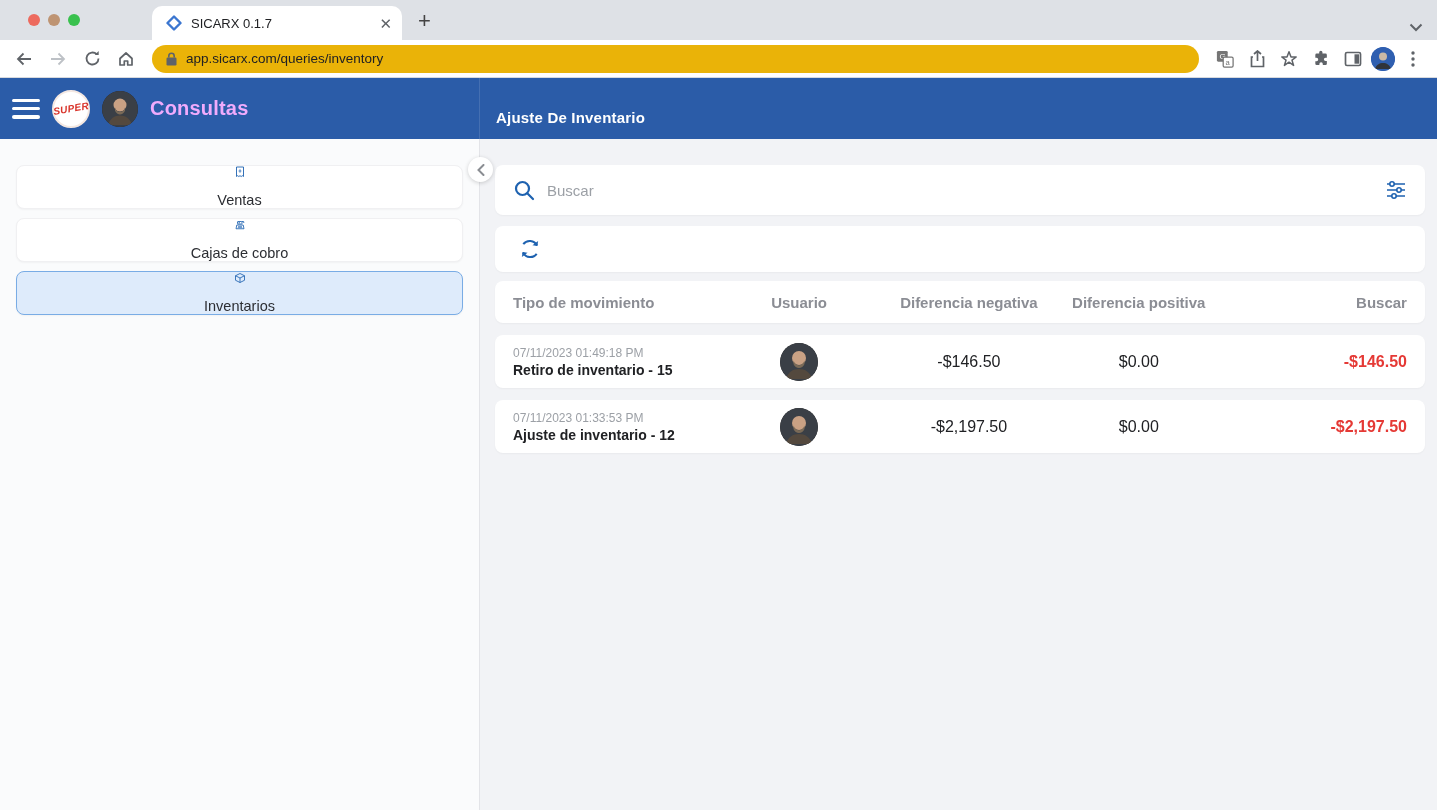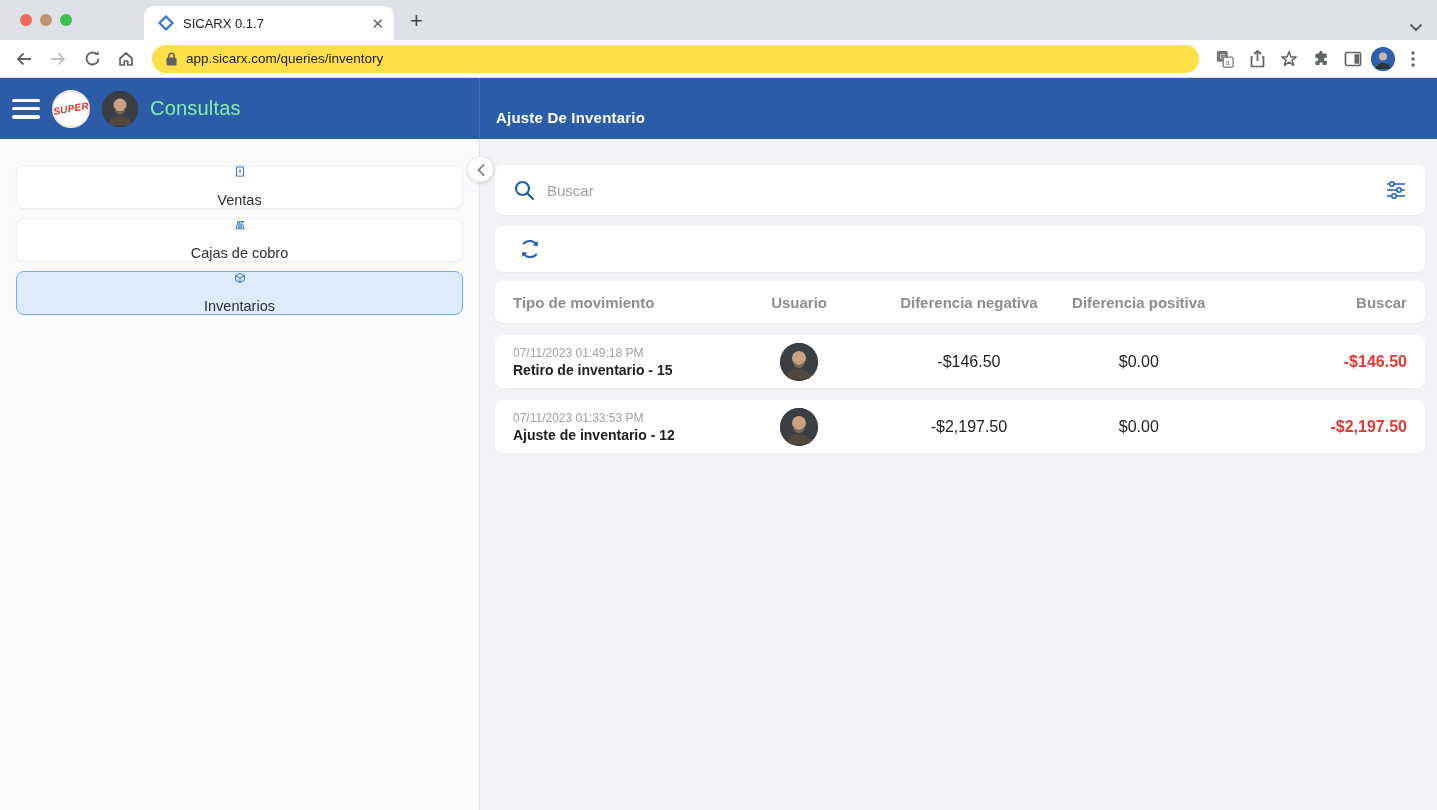--- a/index.html
+++ b/index.html
@@ -1,48 +1,48 @@
 <!DOCTYPE html>
 <html><head>
 <meta charset="utf-8">
 <style>
   * { margin:0; padding:0; box-sizing:border-box; }
   html,body { width:1437px; height:810px; overflow:hidden; font-family:"Liberation Sans", sans-serif; background:#F2F3F6; }
 
   
-  .tabstrip { height:40px; background:#DEE1E6; display:flex; align-items:flex-end; position:relative; }
+  .tabstrip { height:40px; background:#DEE1E6; display:flex; align-items:flex-end; position:relative;padding-left:8px; }
   .traffic { display:flex; gap:8px; align-items:center; padding:0 14px 0 20px; height:100%; }
   .light { width:12px; height:12px; border-radius:50%; }
   .light.red { background:#ED6A5E; }
   .light.yellow { background:#BE9473; }
   .light.green { background:#39C14E; }
   .tab { width:250px; height:34px; background:#fff; border-radius:10px 10px 0 0; display:flex; align-items:center; padding:0 10px 0 14px; margin-left:58px; gap:9px; }
   .tab-title { font-size:13px; color:#202124; flex:1; white-space:nowrap; }
   .tab-close { color:#5F6368; font-size:15px; line-height:1; cursor:default; }
   .newtab { font-size:22px; color:#444; margin:0 0 6px 16px; }
   .tabstrip-chevron { position:absolute; right:14px; bottom:8px; color:#5F6368; }
   .diamond-favicon { width:16px; height:16px; flex:0 0 auto; }
 
   .toolbar { height:38px; background:#fff; display:flex; align-items:center; padding:0 10px; gap:6px; border-bottom:1px solid #D8DADE; }
   .nav-ic { width:28px; height:28px; display:flex; align-items:center; justify-content:center; border-radius:50%; color:#5F6368; }
   .nav-ic.disabled { color:#BDC1C6; }
-  .urlbar { flex:1; height:28px; background:#fde047; border-radius:14px; display:flex; align-items:center; padding:0 14px; gap:9px; margin:0 6px; }
+  .urlbar { flex:1; height:28px; background:#eab308; border-radius:14px; display:flex; align-items:center; padding:0 14px; gap:9px; margin:0 6px; }
   .url-text { font-size:13.5px; color:#202124; }
   .right-ics { display:flex; align-items:center; gap:4px; }
   .chrome-avatar { width:24px; height:24px; border-radius:50%; background:#2F5FB0; overflow:hidden; display:flex; align-items:center; justify-content:center; }
 
   
   .app-header { height:61px; background:#2B5CA8; display:flex; }
   .app-header-left { width:480px; display:flex; align-items:center; padding:0 12px; gap:12px; border-right:1px solid rgba(255,255,255,0.12); }
   .hamburger { width:28px; height:20px; display:flex; flex-direction:column; justify-content:space-between; cursor:pointer; }
   .hamburger span { height:3.5px; background:#fff; border-radius:2px; }
   .brand-logo { width:38px; height:38px; border-radius:50%; background:#fff; display:flex; align-items:center; justify-content:center; border:2px solid #F4E8E2; }
   .brand-logo b { color:#D9342B; font-size:10px; font-style:italic; transform:rotate(-10deg); letter-spacing:.3px; }
   .header-avatar { width:36px; height:36px; border-radius:50%; overflow:hidden; background:#2b2b2b; flex:0 0 auto; }
-  .app-title { color:#86efac; font-size:20px; font-weight:normal; letter-spacing:.2px; }
+  .app-title { color:#f0abfc; font-size:20px; font-weight:bold; letter-spacing:.2px; }
   .app-header-right { flex:1; display:flex; align-items:center; padding:0 16px; }
   .app-subtitle { color:#fff; font-size:15px; font-weight:bold; letter-spacing:.2px;margin-top:17px; }
 
   
   .app-body { display:flex; height:671px; position:relative; }
   .sidebar { width:480px; background:#FAFBFC; border-right:1px solid #E3E4E8; padding:26px 16px; display:flex; flex-direction:column; gap:9px; }
   .side-card { background:#fff; border:1px solid #F0F0F2; border-radius:8px; height:44px; display:flex; align-items:center; gap:14px; padding:0 16px; box-shadow:0 1px 2px rgba(0,0,0,0.04); cursor:pointer;flex-direction:column; }
   .side-card.selected { background:#DEEBFB; border:1px solid #79ACE5; }
   .side-card .lbl { font-size:14.5px; color:#2C2E33; }
   .collapse-btn { position:absolute; left:468px; top:18px; width:25px; height:25px; background:#fff; border-radius:50%; box-shadow:0 1px 4px rgba(0,0,0,0.18); display:flex; align-items:center; justify-content:center; color:#8A8D92; font-size:14px; cursor:pointer; z-index:5; }

